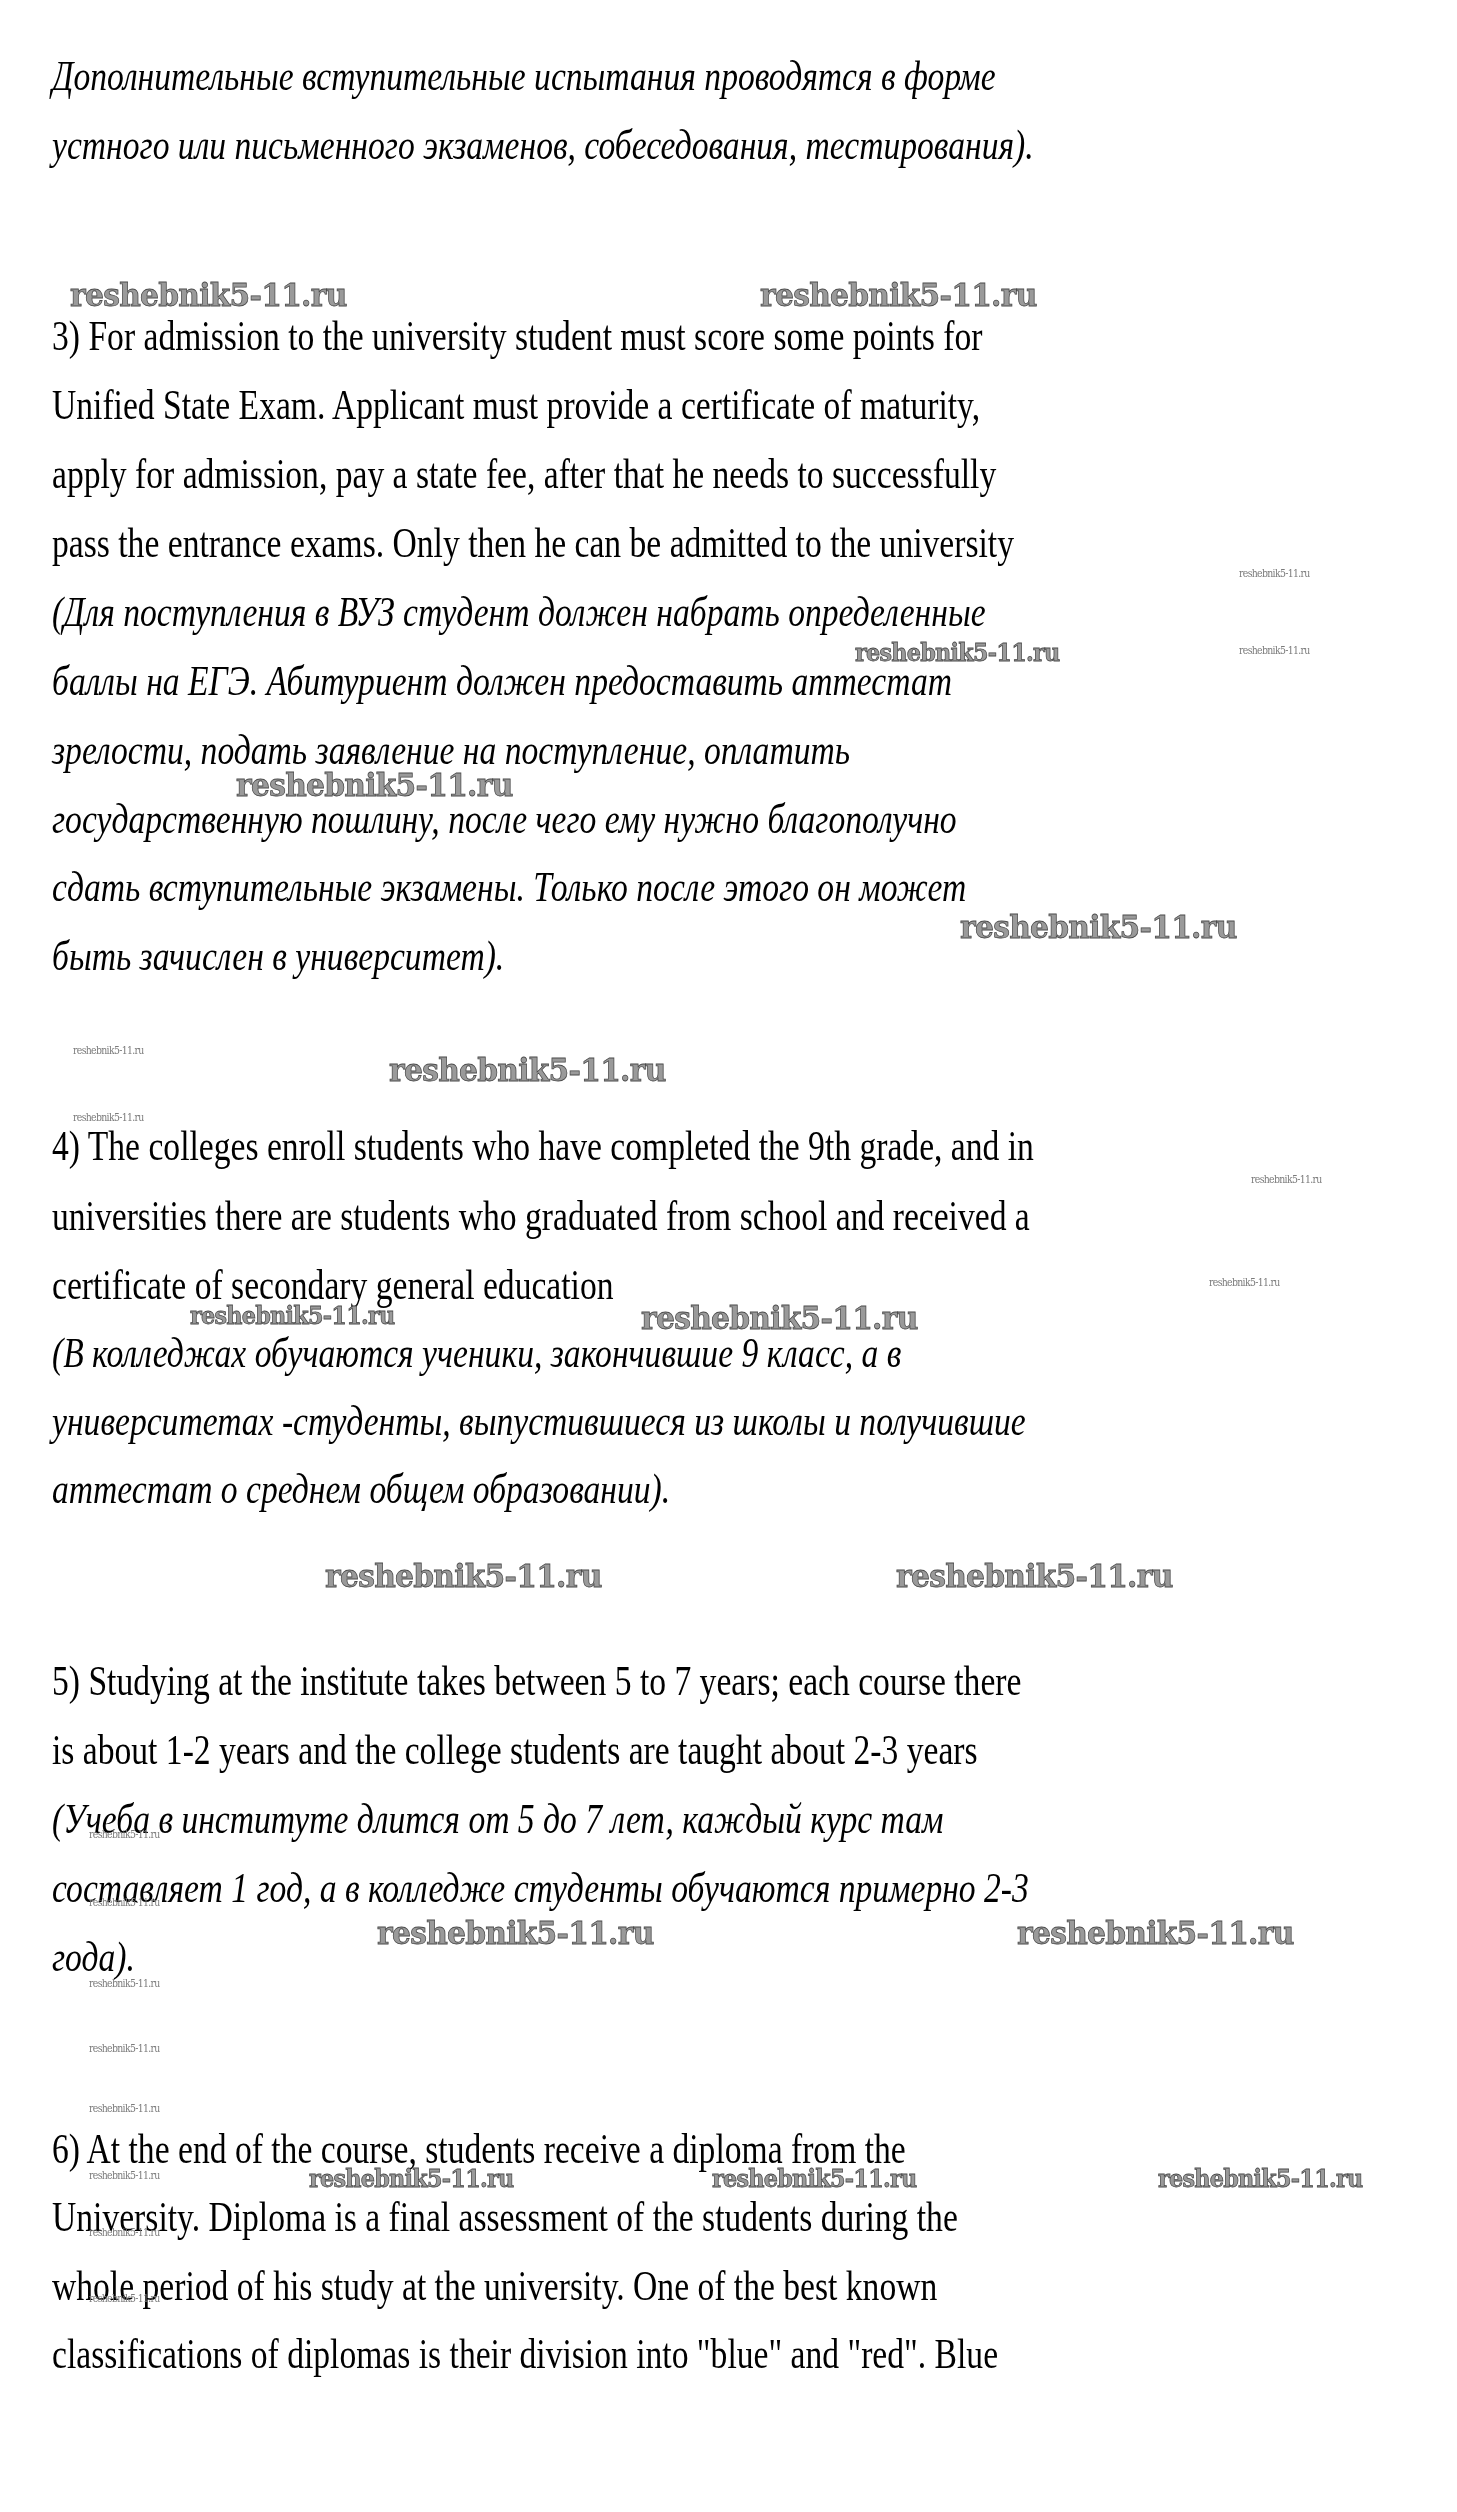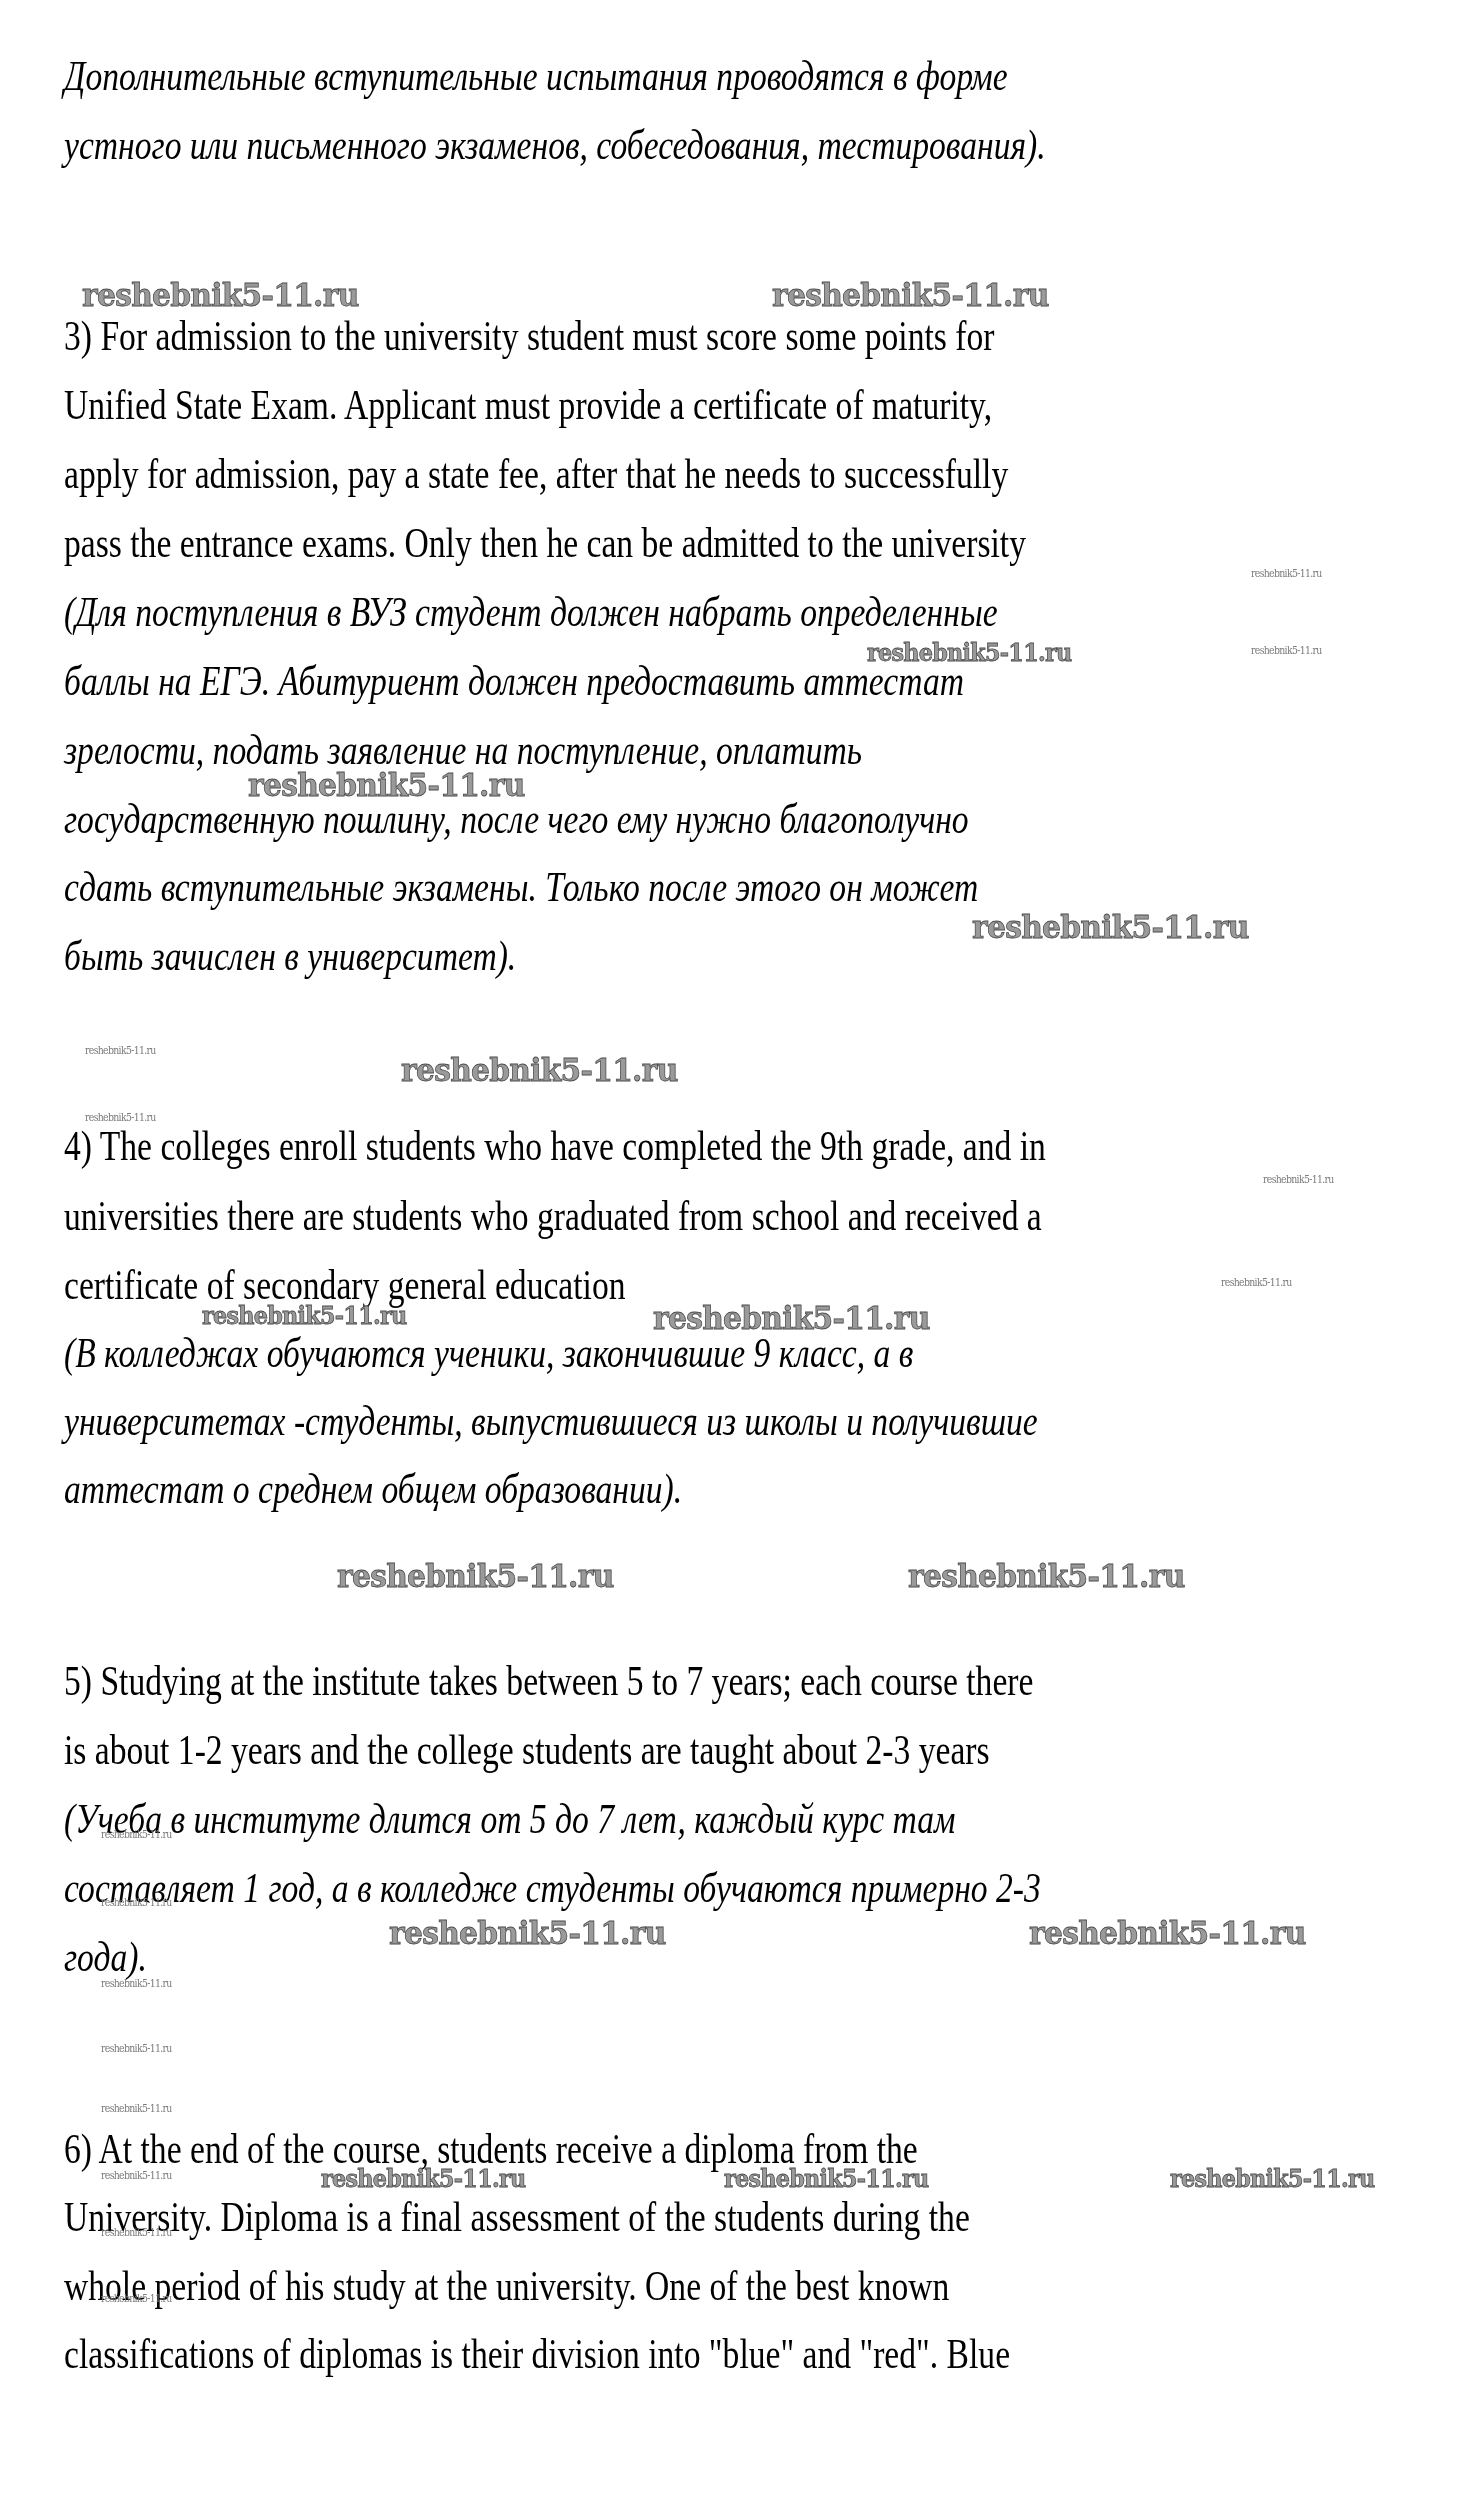--- a/index.html
+++ b/index.html
@@ -1,17 +1,17 @@
 <!DOCTYPE html>
 <html style="font-size:12.7px"><head>
 <meta charset="utf-8">
 <style>
   html, body { margin: 0; padding: 0; background: #ffffff; }
   body { width: 1458px; height: 2512px; position: relative; overflow: hidden; }
-  .page { position: absolute; left: 12px; top: 0; width: 1316px; height: 2512px; background: #fff; text-align: right; }
+  .page { position: absolute; left: 0; top: 0; width: 1316px; height: 2512px; background: #fff; text-align: right; }
   .line {
     position: absolute; left: 52px; white-space: nowrap;
     font-family: "Liberation Serif", "DejaVu Serif", serif;
     color: #000; font-size: 42px; line-height: 48px;
     transform-origin: left center;
   }
   .en { transform: scaleX(0.80); }
   .ru { font-style: italic; transform: scaleX(0.80); }
   .wm {
     position: absolute; white-space: nowrap;

